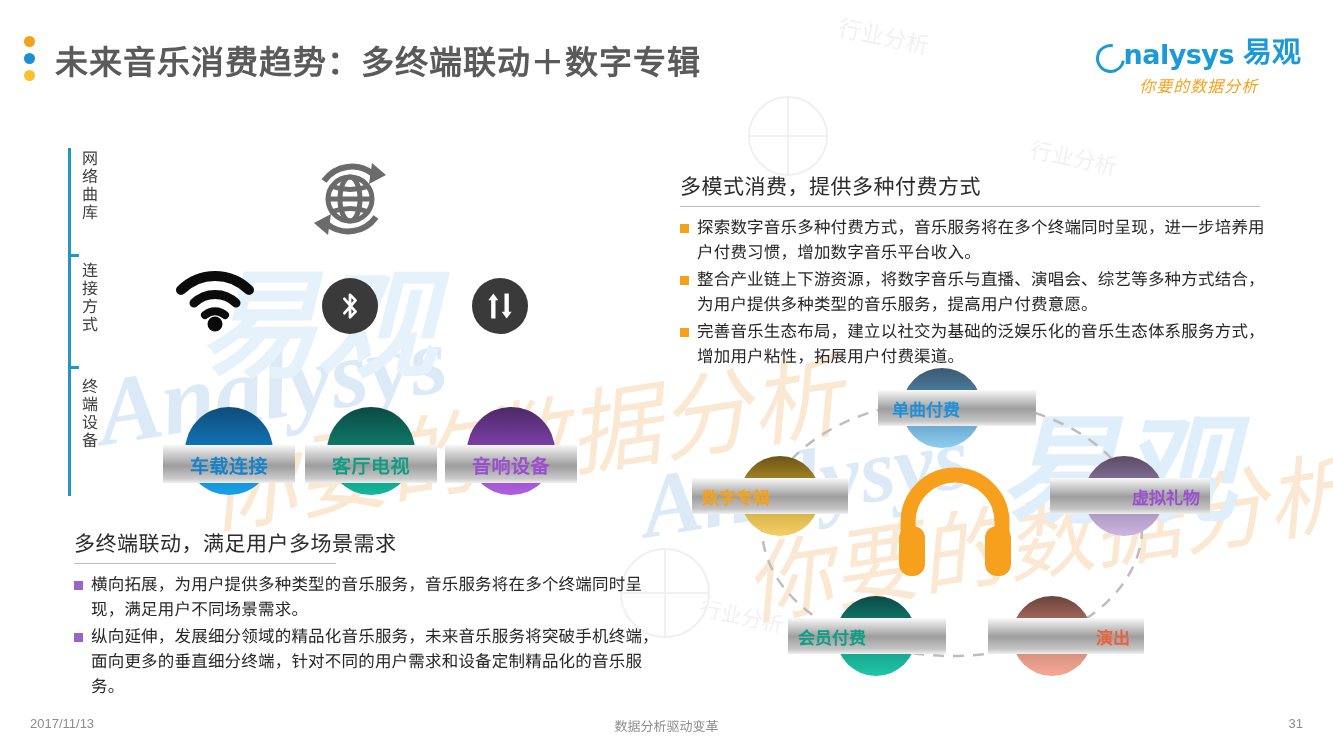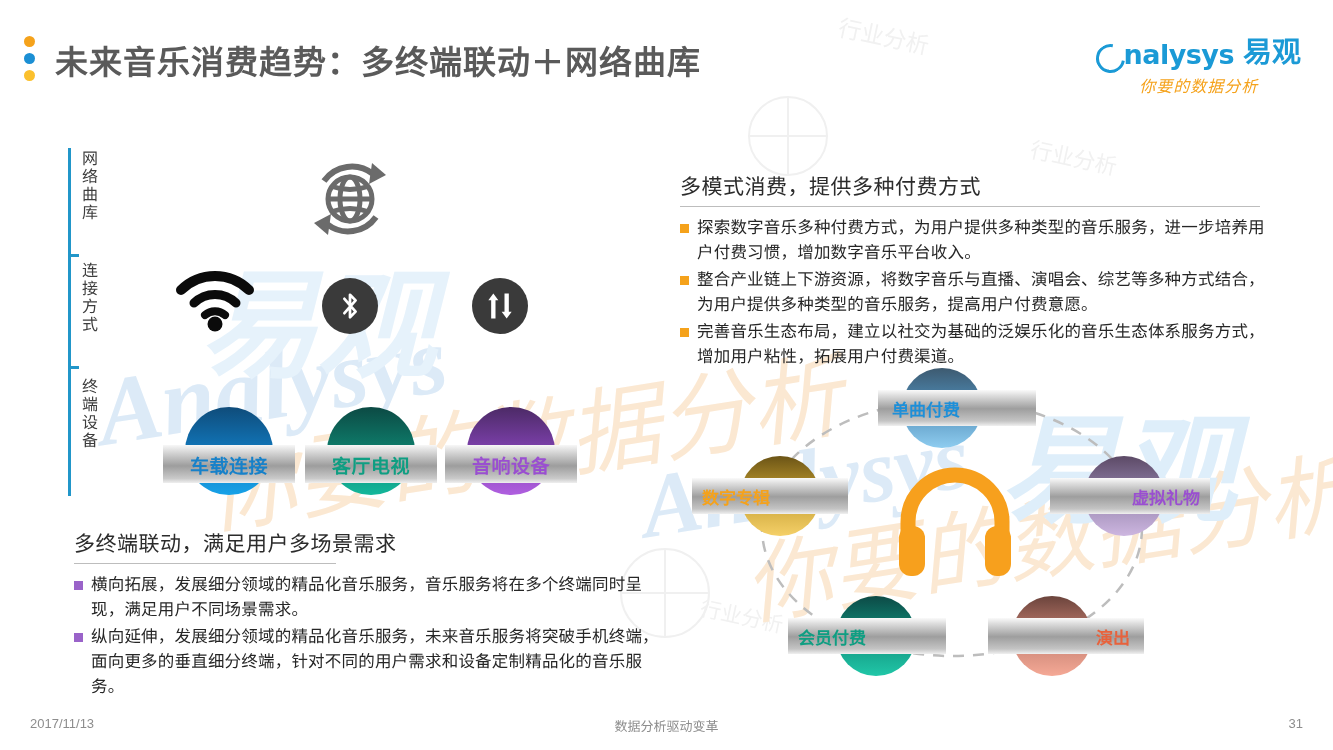--- a/index.html
+++ b/index.html
@@ -322,21 +322,21 @@
 
   <div class="wm wm-cn" style="left:1000px; top:375px; font-size:118px; color:#deeefa; font-weight:bold;">易观</div>
   <div class="wm wm-cn" style="left:200px; top:230px; font-size:118px; color:#e6f2fb; font-weight:bold;">易观</div>
 
   <div class="dots">
     <i class="dot-1"></i>
     <i class="dot-2"></i>
     <i class="dot-3"></i>
   </div>
 
-  <div class="slide-title">未来音乐消费趋势：多终端联动＋网络曲库</div>
+  <div class="slide-title">未来音乐消费趋势：多终端联动＋数字专辑</div>
 
   <div class="logo">
     <div class="logo-main">
       <span class="logo-mark"></span>
       <span class="logo-word">nalysys</span>
       <span class="logo-cn">易观</span>
     </div>
     <div class="logo-tag">你要的数据分析</div>
   </div>
 
@@ -409,34 +409,34 @@
     <div class="dev-banner">
       <span>音响设备</span>
     </div>
   </div>
 
   <div class="block left-block">
     <div class="block-h">多终端联动，满足用户多场景需求</div>
     <div class="block-rule"></div>
     <div class="bul">
       <span class="bul-mark"></span>
-      <span class="bul-text">横向拓展，发展细分领域的精品化音乐服务，音乐服务将在多个终端同时呈现，满足用户不同场景需求。</span>
+      <span class="bul-text">横向拓展，为用户提供多种类型的音乐服务，音乐服务将在多个终端同时呈现，满足用户不同场景需求。</span>
     </div>
     <div class="bul">
       <span class="bul-mark"></span>
       <span class="bul-text">纵向延伸，发展细分领域的精品化音乐服务，未来音乐服务将突破手机终端，面向更多的垂直细分终端，针对不同的用户需求和设备定制精品化的音乐服务。</span>
     </div>
   </div>
 
   <div class="block right-block">
     <div class="block-h">多模式消费，提供多种付费方式</div>
     <div class="block-rule"></div>
     <div class="bul">
       <span class="bul-mark"></span>
-      <span class="bul-text">探索数字音乐多种付费方式，为用户提供多种类型的音乐服务，进一步培养用户付费习惯，增加数字音乐平台收入。</span>
+      <span class="bul-text">探索数字音乐多种付费方式，音乐服务将在多个终端同时呈现，进一步培养用户付费习惯，增加数字音乐平台收入。</span>
     </div>
     <div class="bul">
       <span class="bul-mark"></span>
       <span class="bul-text">整合产业链上下游资源，将数字音乐与直播、演唱会、综艺等多种方式结合，为用户提供多种类型的音乐服务，提高用户付费意愿。</span>
     </div>
     <div class="bul">
       <span class="bul-mark"></span>
       <span class="bul-text">完善音乐生态布局，建立以社交为基础的泛娱乐化的音乐生态体系服务方式，增加用户粘性，拓展用户付费渠道。</span>
     </div>
   </div>

